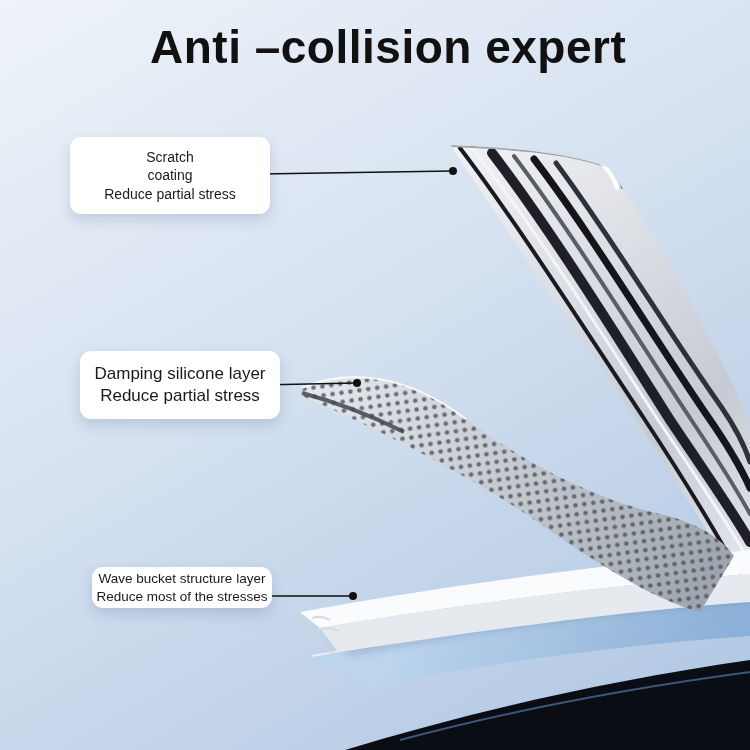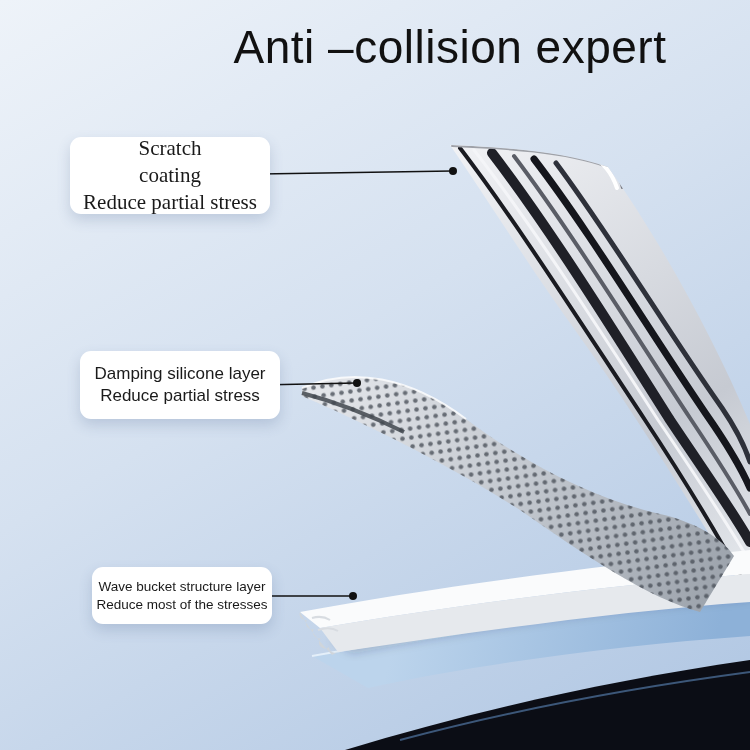--- a/index.html
+++ b/index.html
@@ -4,34 +4,34 @@
 <style>
   html,body{margin:0;padding:0;}
   #stage{
     position:relative;width:750px;height:750px;overflow:hidden;
     font-family:"Liberation Sans", sans-serif;
     background:linear-gradient(150deg, var(--bg-top,#eef3f9) 0%, #d5e1f0 45%, var(--bg-bottom,#aec5e2) 100%);
   }
   #scene{position:absolute;inset:0;z-index:1;}
   .title{
     position:absolute;top:20px;left:150px;right:0;z-index:2;
-    text-align:center;font-size:46px;font-weight:400;letter-spacing:.5px;
+    font-size:46px;font-weight:700;letter-spacing:.5px;
     color:var(--title,#111);white-space:nowrap;
   }
   .callout{
     position:absolute;z-index:3;
     background:var(--callout-bg,#fff);border-radius:11px;
     box-shadow:0 6px 14px rgba(60,85,130,.20);
     display:flex;align-items:center;justify-content:center;
     color:var(--callout-text,#1a1a1a);text-align:center;
   }
   .callout .txt{white-space:pre-line;line-height:1.3;}
-  #callout-scratch{left:70px;top:137px;width:200px;height:77px;font-size:21px;font-family:Liberation Serif, serif;}
+  #callout-scratch{left:70px;top:137px;width:200px;height:77px;font-size:14px;}
   #callout-damping{left:70px;top:351px;width:200px;height:68px;font-size:17px;margin-left:10px;}
-  #callout-wave{left:92px;top:567px;width:180px;height:57px;font-size:13.5px;}
+  #callout-wave{left:92px;top:567px;width:180px;height:41px;font-size:13.5px;}
 </style>
 </head>
 <body>
 
 <div id="stage">
 
   <div class="title">Anti –collision expert</div>
 
   <svg id="scene" width="750" height="750" viewBox="0 0 750 750" xmlns="http://www.w3.org/2000/svg">
     <defs>

